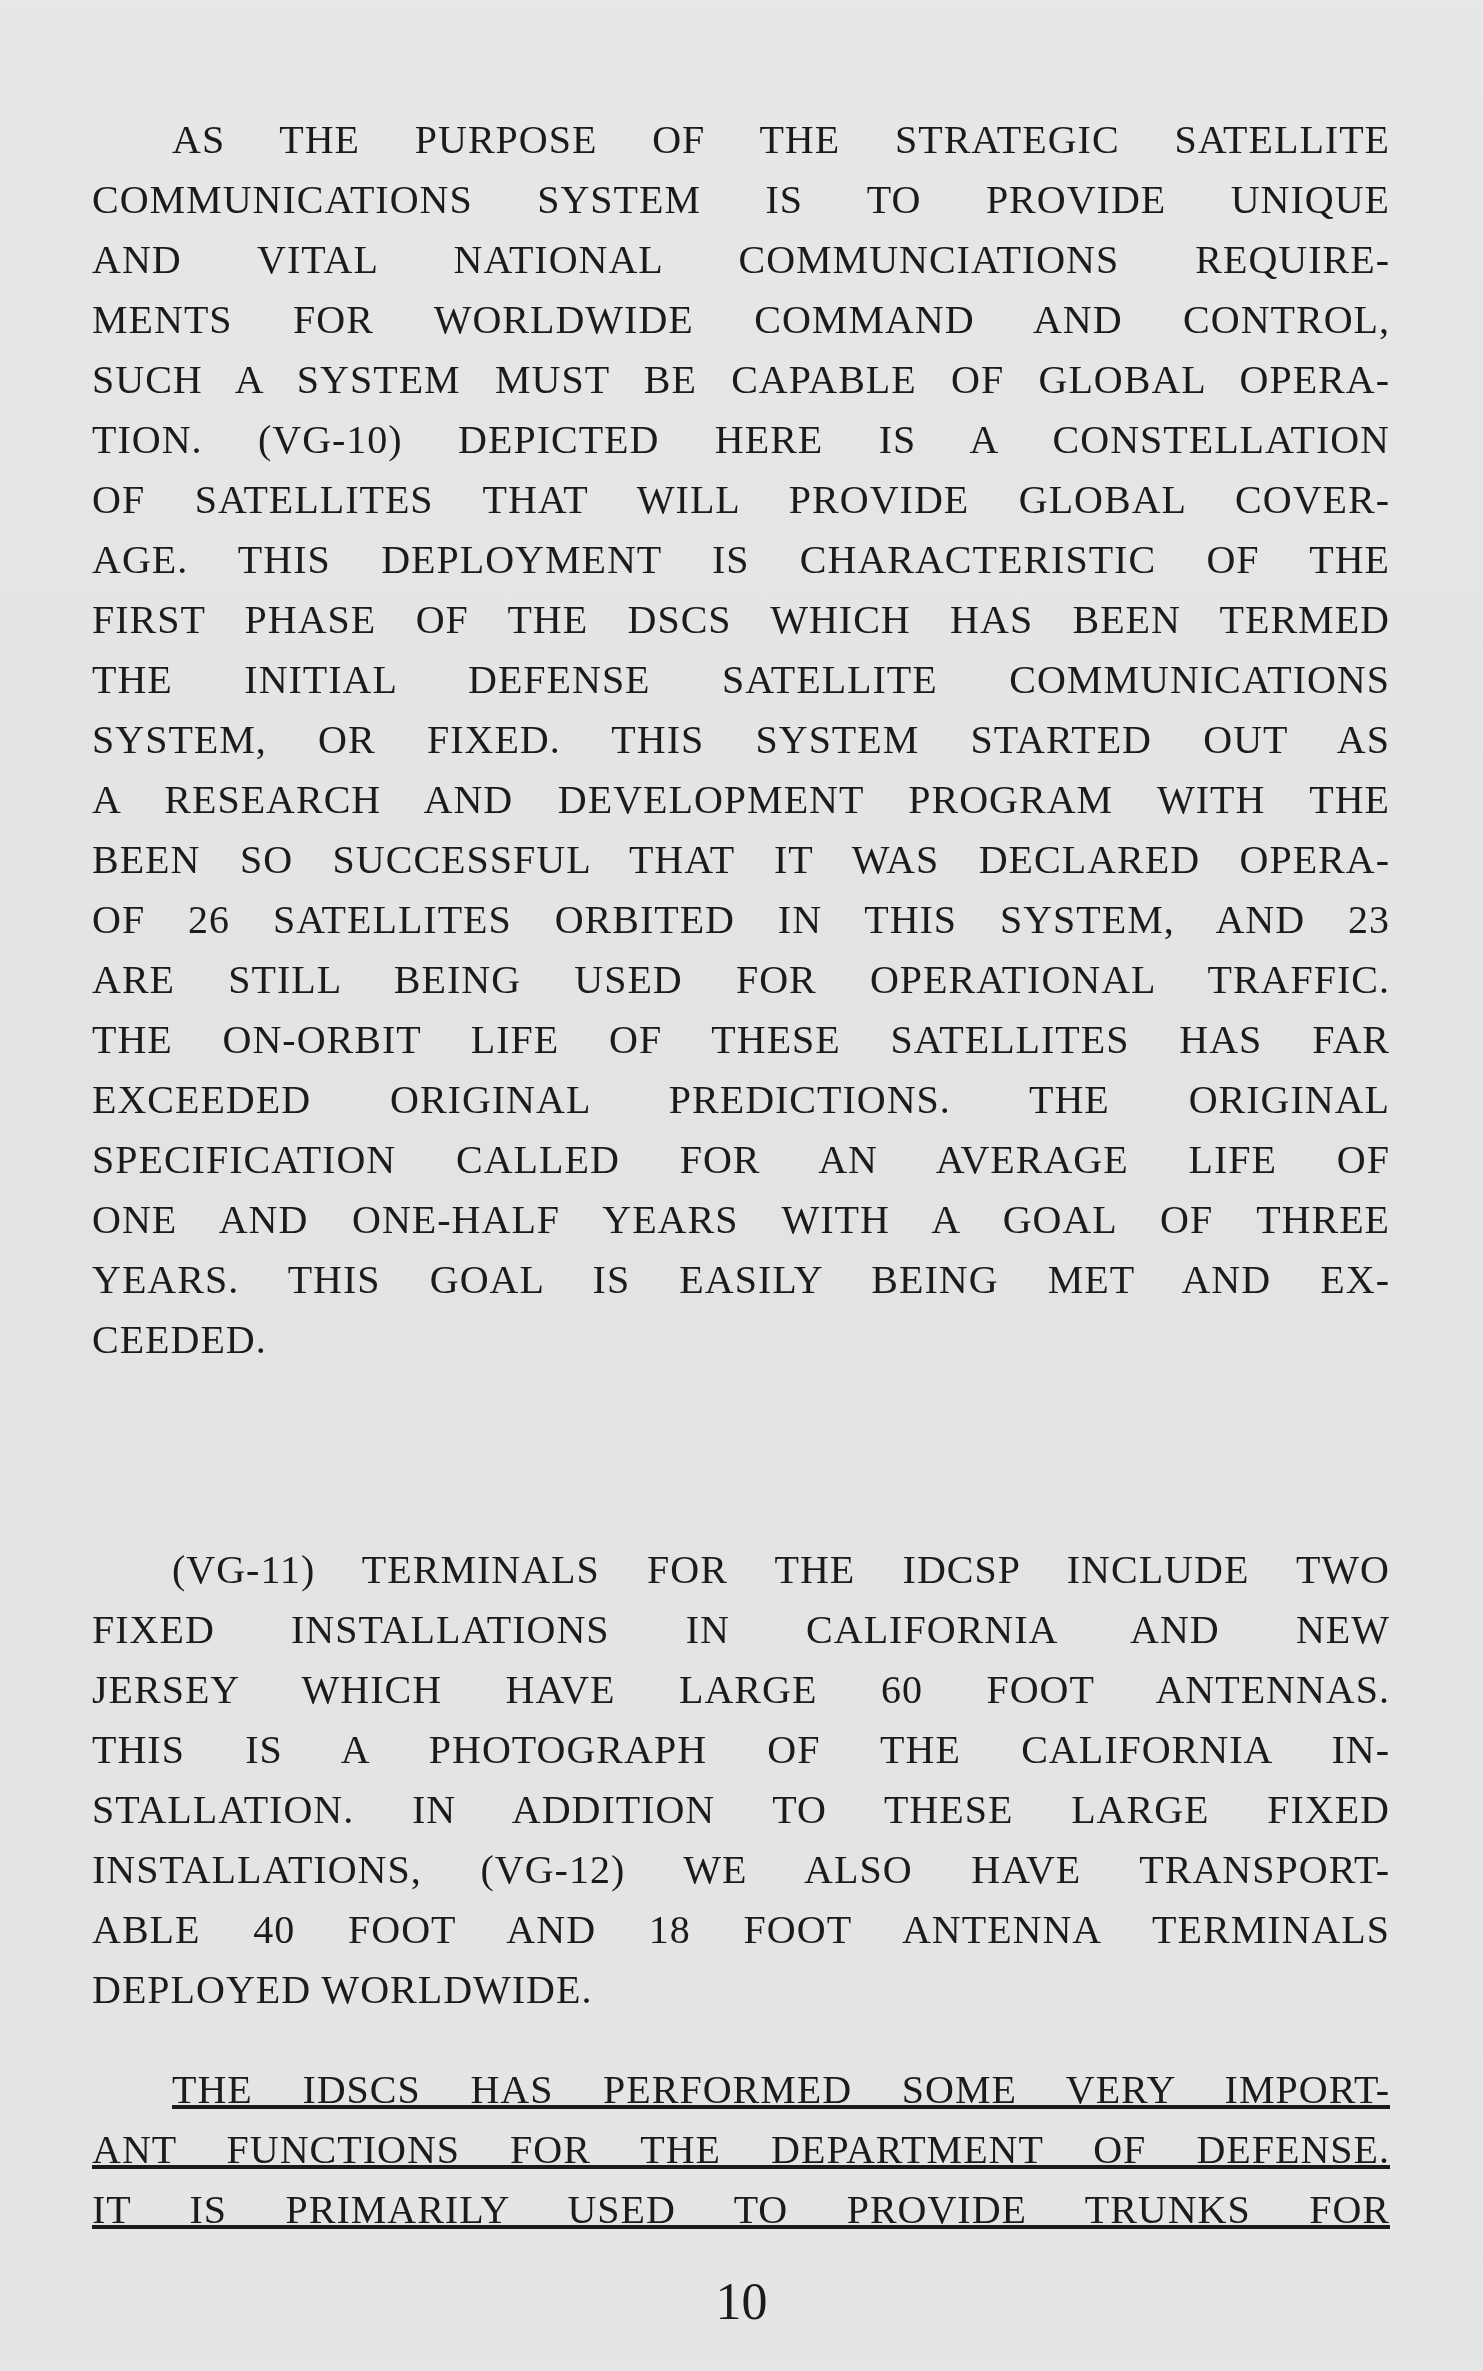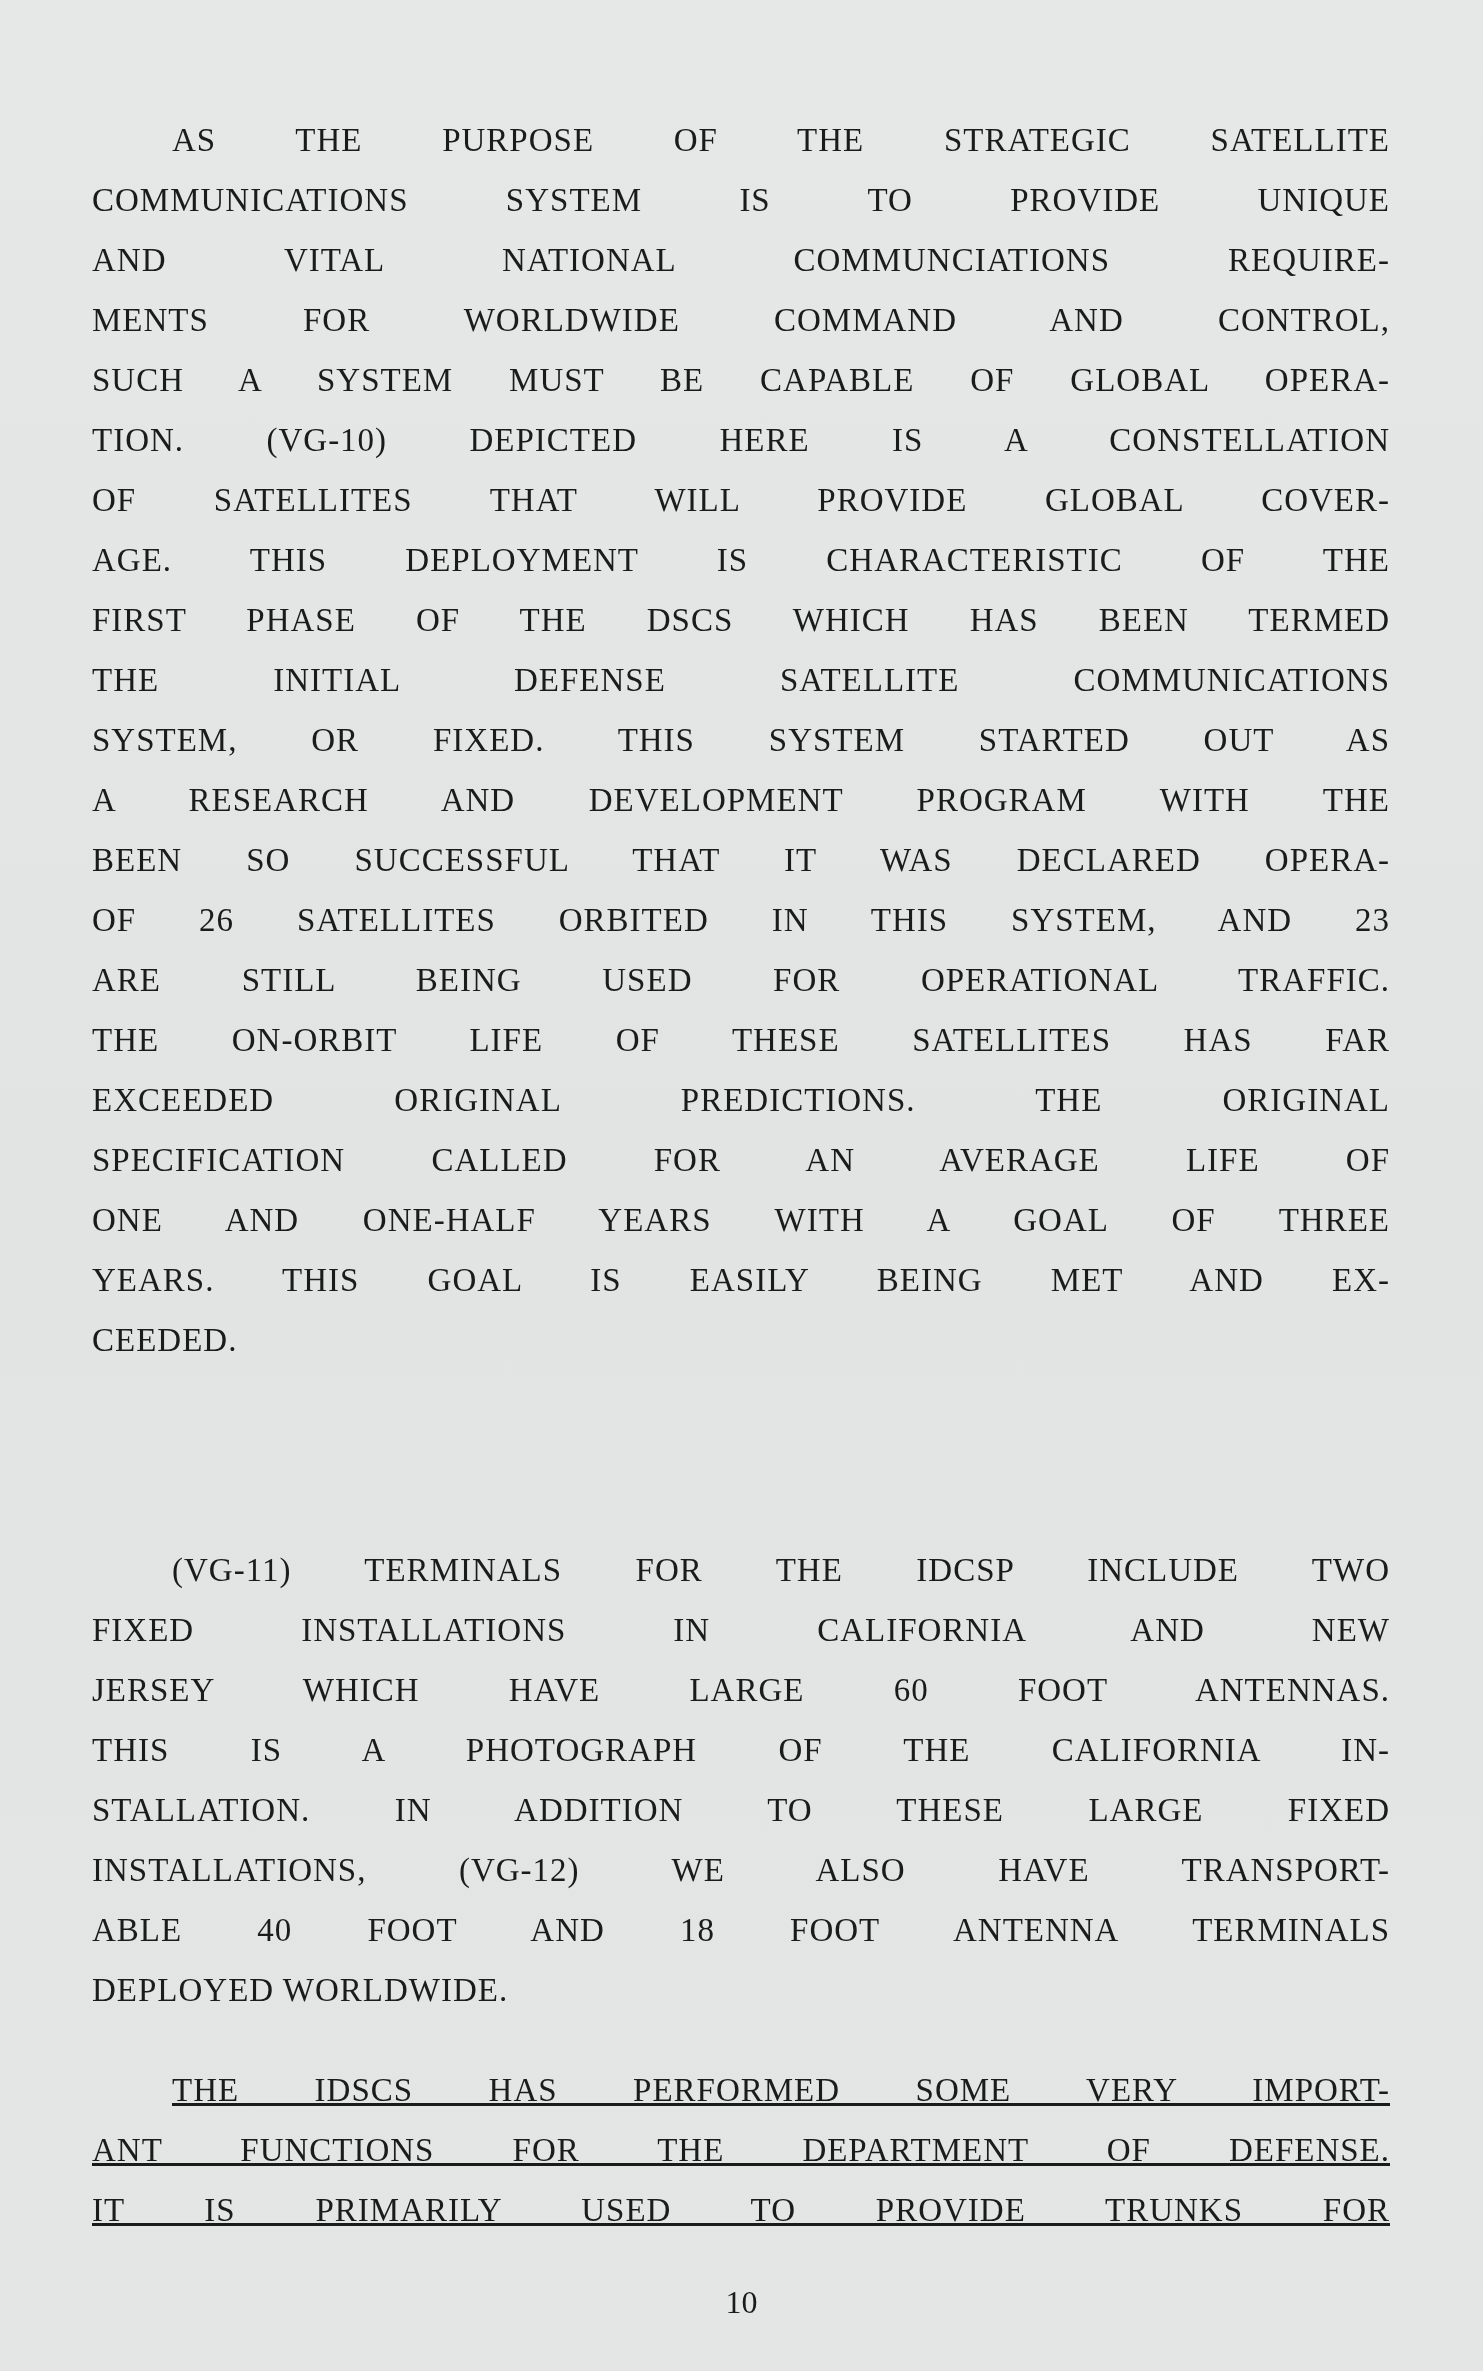--- a/index.html
+++ b/index.html
@@ -24,21 +24,21 @@
     }
     .text-block {
       position: absolute;
       left: 92px;
       width: 1298px;
     }
     .line {
       display: block;
       height: 60px;
       line-height: 60px;
-      font-size: 33px;
+      font-size: 40px;
       letter-spacing: 1px;
       white-space: nowrap;
       text-align: justify;
       text-align-last: justify;
     }
     .line.last {
       text-align: left;
       text-align-last: left;
     }
     .line.indent {
@@ -46,21 +46,21 @@
     }
     .para1 { top: 110px; }
     .para2 { top: 1540px; }
     .para3 { top: 2060px; text-decoration: underline; }
     .page-number {
       position: absolute;
       top: 2272px;
       left: 0;
       width: 1483px;
       text-align: center;
-      font-size: 32px;
+      font-size: 52px;
       line-height: 60px;
       color: #1b1b1b;
     }
   </style>
 </head>
 <body>
 
 <div class="page">
 
   <div class="text-block para1">

